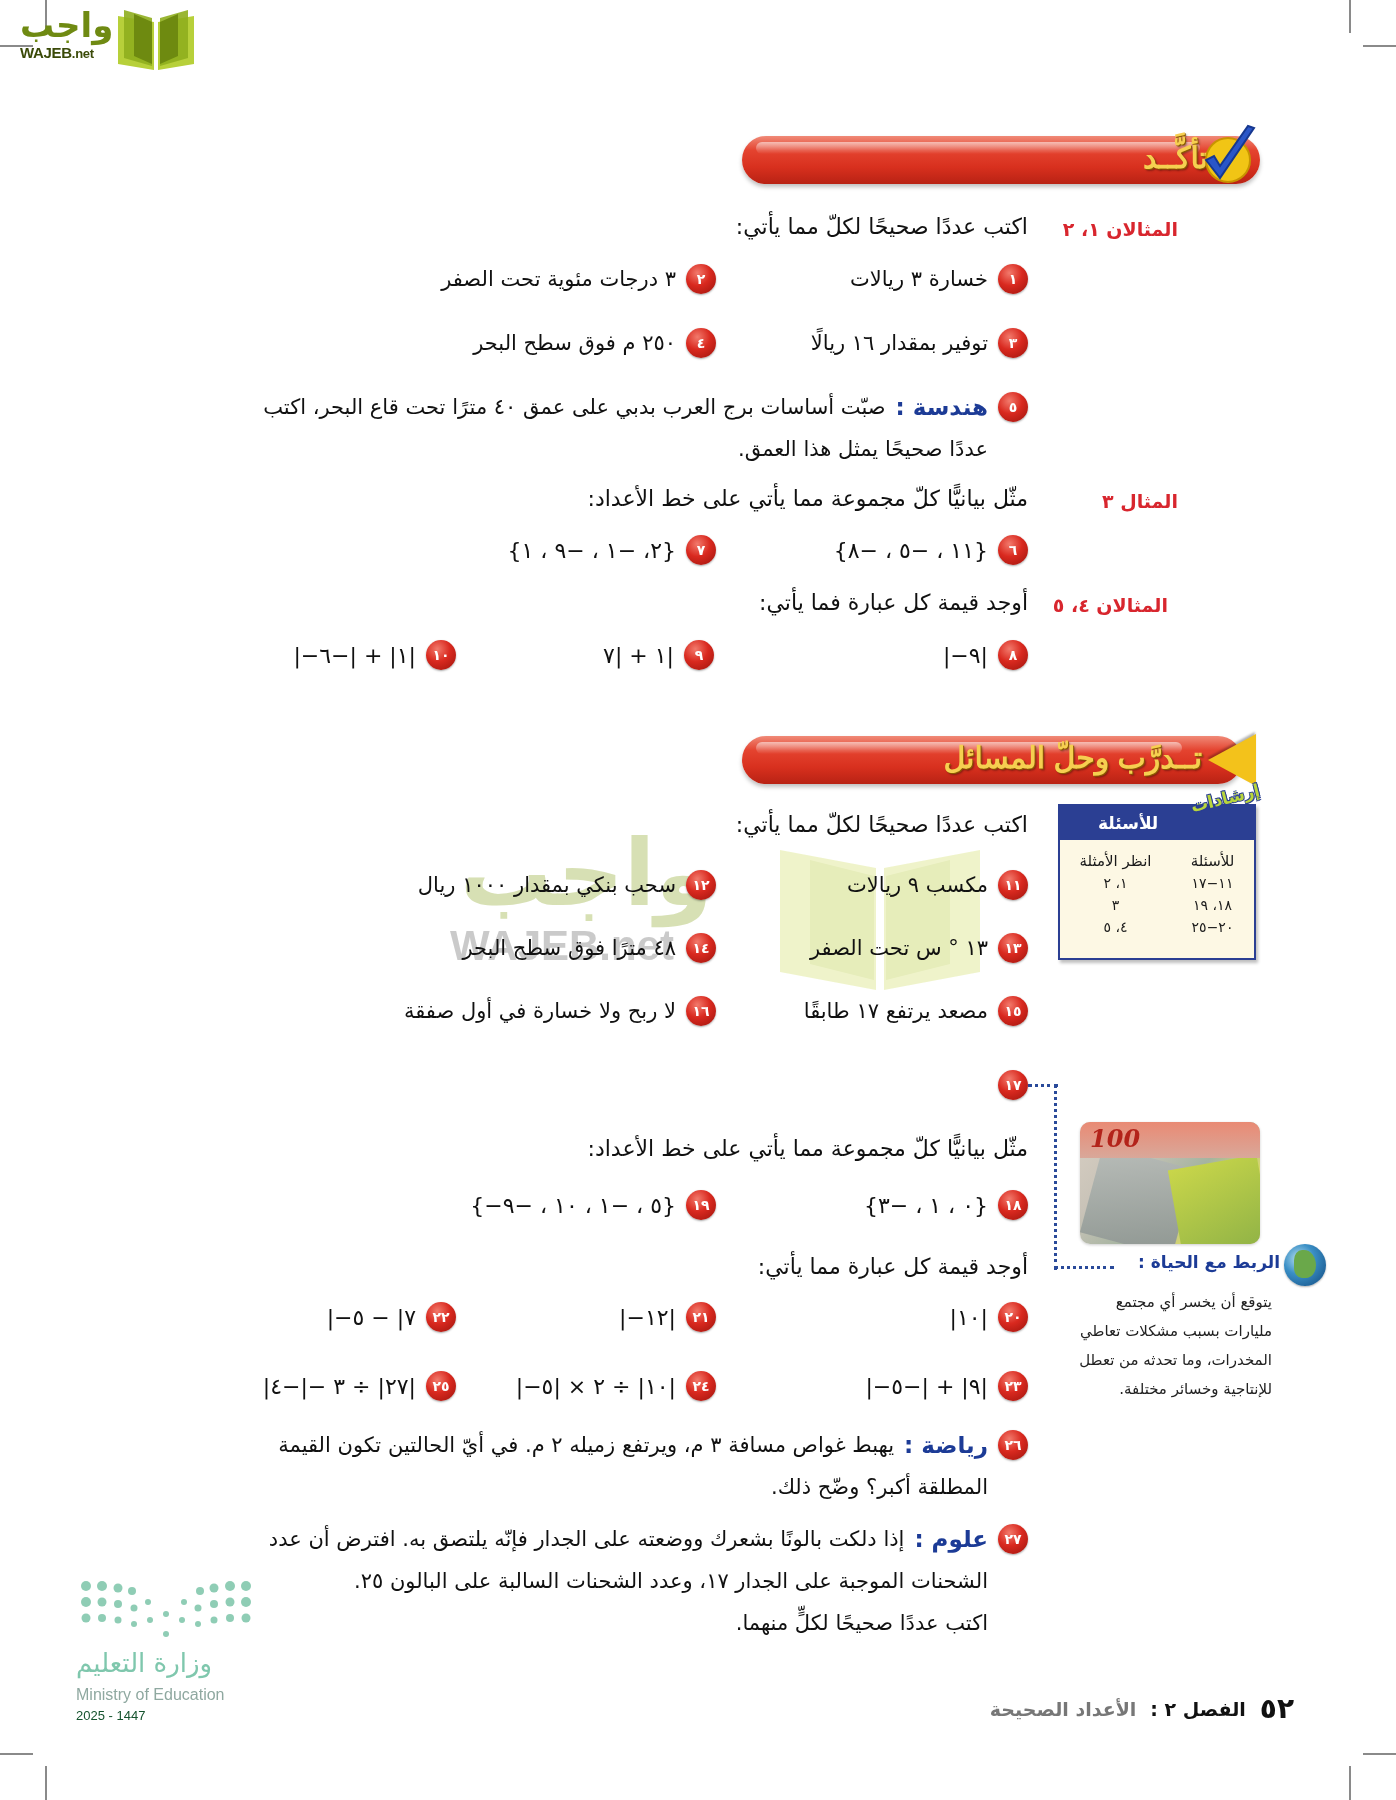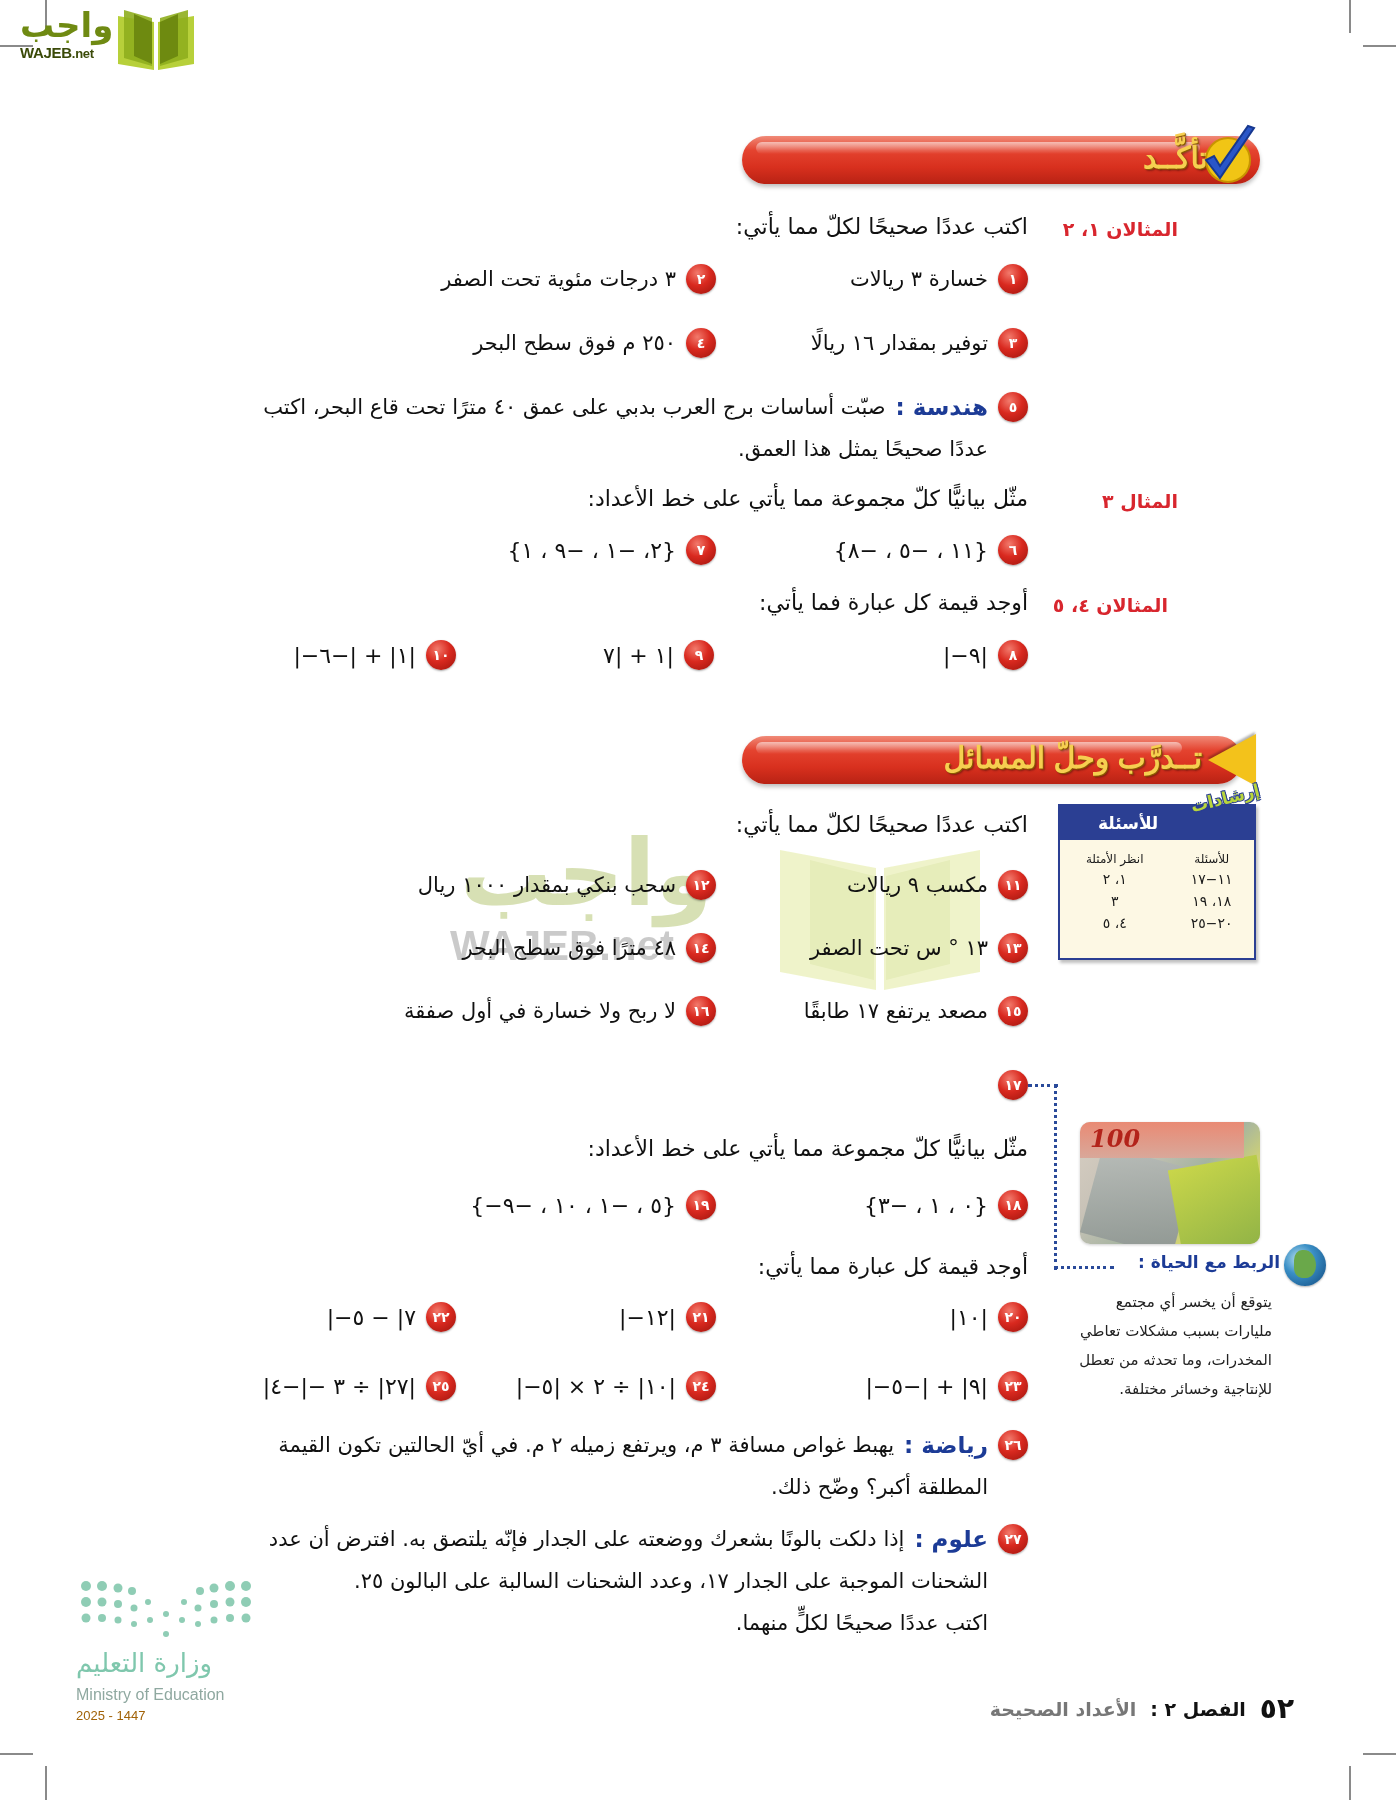--- a/index.html
+++ b/index.html
@@ -39,27 +39,27 @@
   .para .first { display: flex; align-items: center; gap: 10px; }
   .para .cont { padding-right: 40px; text-align: right; }
 
   
   .hint { position: absolute; left: 1058px; top: 804px; width: 198px; height: 156px; border: 2px solid #2b3f93; background: #fdf8e4; box-shadow: 2px 3px 3px rgba(0,0,0,0.25); }
   .hint-head { height: 34px; background: #2b3f93; color: #fff; font-size: 17px; font-weight: bold; display: flex; align-items: center; justify-content: flex-end; padding-left: 12px; }
   .hint-head span { margin-left: 26px; }
   .hint-tag { position: absolute; left: 130px; top: -18px; font-size: 17px; font-weight: bold; color: #b8d43c; transform: rotate(-14deg);
     text-shadow: -1px -1px 0 #2b3f93, 1px -1px 0 #2b3f93, -1px 1px 0 #2b3f93, 1px 1px 0 #2b3f93; }
   .hint-table { width: 100%; margin-top: 10px; border-collapse: collapse; font-size: 15px; }
-  .hint-table th { font-weight: normal; font-size: 12px; padding: 2px 6px; }
+  .hint-table th { font-weight: normal; font-size: 15px; padding: 2px 0; }
   .hint-table td { text-align: center; font-size: 14px; padding: 0 6px; line-height: 22px; }
 
   
   .photo { position: absolute; left: 1080px; top: 1122px; width: 180px; height: 122px; border-radius: 10px; overflow: hidden;
     background: linear-gradient(135deg, #d8cfc3 0%, #c9c3b8 30%, #a5b4a0 55%, #d7d76e 75%, #c7b08a 100%); box-shadow: 0 1px 3px rgba(0,0,0,0.2); }
-  .note100 { position: absolute; left: 0; top: 0; width: 164px; height: 36px; background: linear-gradient(180deg,#e98a74,#d9a89a); }
+  .note100 { position: absolute; left: 0; top: 0; width: 180px; height: 36px; background: linear-gradient(180deg,#e98a74,#d9a89a); }
   .note100 b { position: absolute; left: 10px; top: 2px; font-size: 24px; color: #b3231a; font-family: "DejaVu Serif", serif; font-style: italic; }
   .note-green { position: absolute; left: 95px; top: 40px; width: 90px; height: 90px; background: linear-gradient(160deg, #c9d64a, #8fb246); transform: rotate(-10deg); }
   .note-grey { position: absolute; left: 10px; top: 34px; width: 95px; height: 90px; background: linear-gradient(160deg, #b9bdb9, #8e9691); transform: rotate(15deg); }
   .globe { position: absolute; left: 1284px; top: 1244px; width: 42px; height: 42px; border-radius: 50%;
     background: radial-gradient(circle at 35% 35%, #b8e0f0 0%, #3a8fc6 40%, #1e5f95 80%); overflow: hidden; box-shadow: 0 1px 2px rgba(0,0,0,0.3); }
   .globe::after { content: ""; position: absolute; left: 10px; top: 6px; width: 22px; height: 28px; border-radius: 40% 60% 50% 40%; background: #6aa84a; }
   .life-title { position: absolute; left: 1060px; top: 1252px; width: 220px; text-align: right; font-size: 17px; font-weight: bold; color: #1c3b96; white-space: nowrap; }
   .life-text { position: absolute; left: 1072px; top: 1288px; width: 200px; text-align: right; font-size: 15px; line-height: 29px; color: #222; }
 
   .dotted-v { position: absolute; border-right: 3px dotted #2a4a9a; }
@@ -69,21 +69,21 @@
   .wm { position: absolute; left: 450px; top: 830px; width: 520px; height: 160px; opacity: 0.35; pointer-events: none; direction: ltr; }
   .wm-ar { position: absolute; left: 10px; top: -10px; font-size: 92px; font-weight: bold; color: #8ea82a; }
   .wm-en { position: absolute; left: 0px; top: 92px; font-size: 42px; font-weight: bold; color: #6b6b6b; font-family: "Liberation Sans", sans-serif; }
   .wm-book { position: absolute; left: 330px; top: 10px; width: 200px; height: 150px; }
 
   
   .ministry { position: absolute; left: 76px; top: 1580px; width: 180px; height: 150px; direction: ltr; }
   .dots { position: absolute; left: 4px; top: 0; width: 172px; height: 60px; }
   .min-ar { position: absolute; left: 0; top: 68px; font-size: 26px; color: #7fc7ad; }
   .min-en { position: absolute; left: 0; top: 106px; font-size: 16px; color: #8fa8a0; font-family: "Liberation Sans", sans-serif; }
-  .min-yr { position: absolute; left: 0; top: 128px; font-size: 13px; color: #a16207; font-family: "Liberation Sans", sans-serif; }
+  .min-yr { position: absolute; left: 0; top: 128px; font-size: 13px; color: #14532d; font-family: "Liberation Sans", sans-serif; }
 
   
   .footer { position: absolute; right: 102px; top: 1692px; display: flex; align-items: center; gap: 14px; direction: rtl; white-space: nowrap; }
   .pg-num { font-size: 28px; font-weight: bold; color: #111; }
   .chap { font-size: 19px; font-weight: bold; color: #111; }
   .chap-title { font-size: 19px; font-weight: bold; color: #777; }
 </style>
 </head>
 <body>
 

